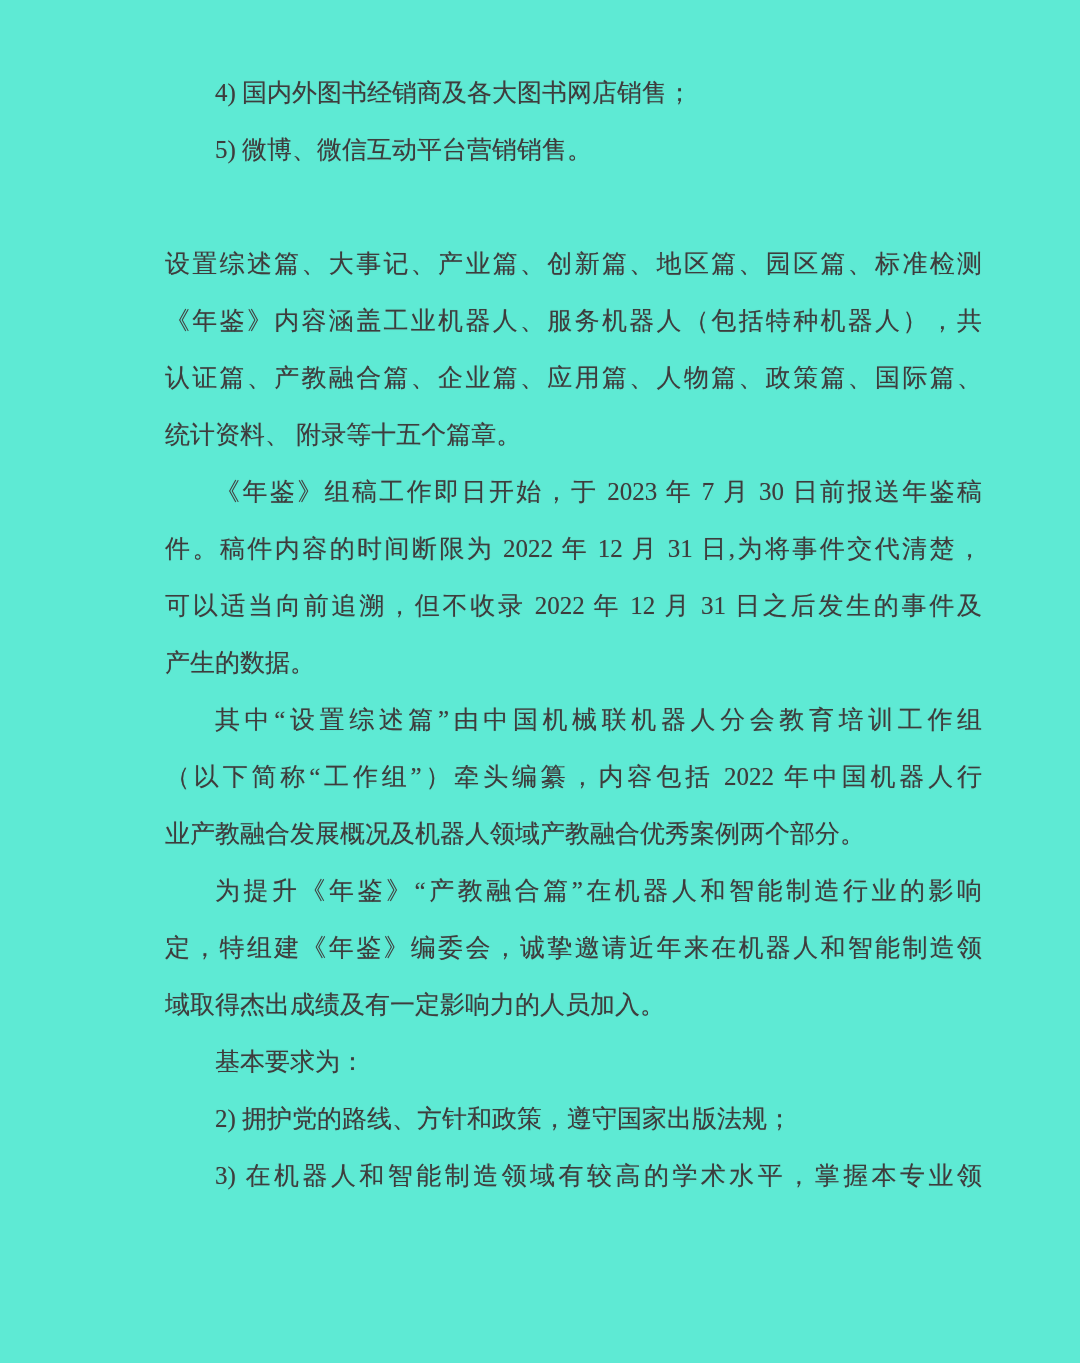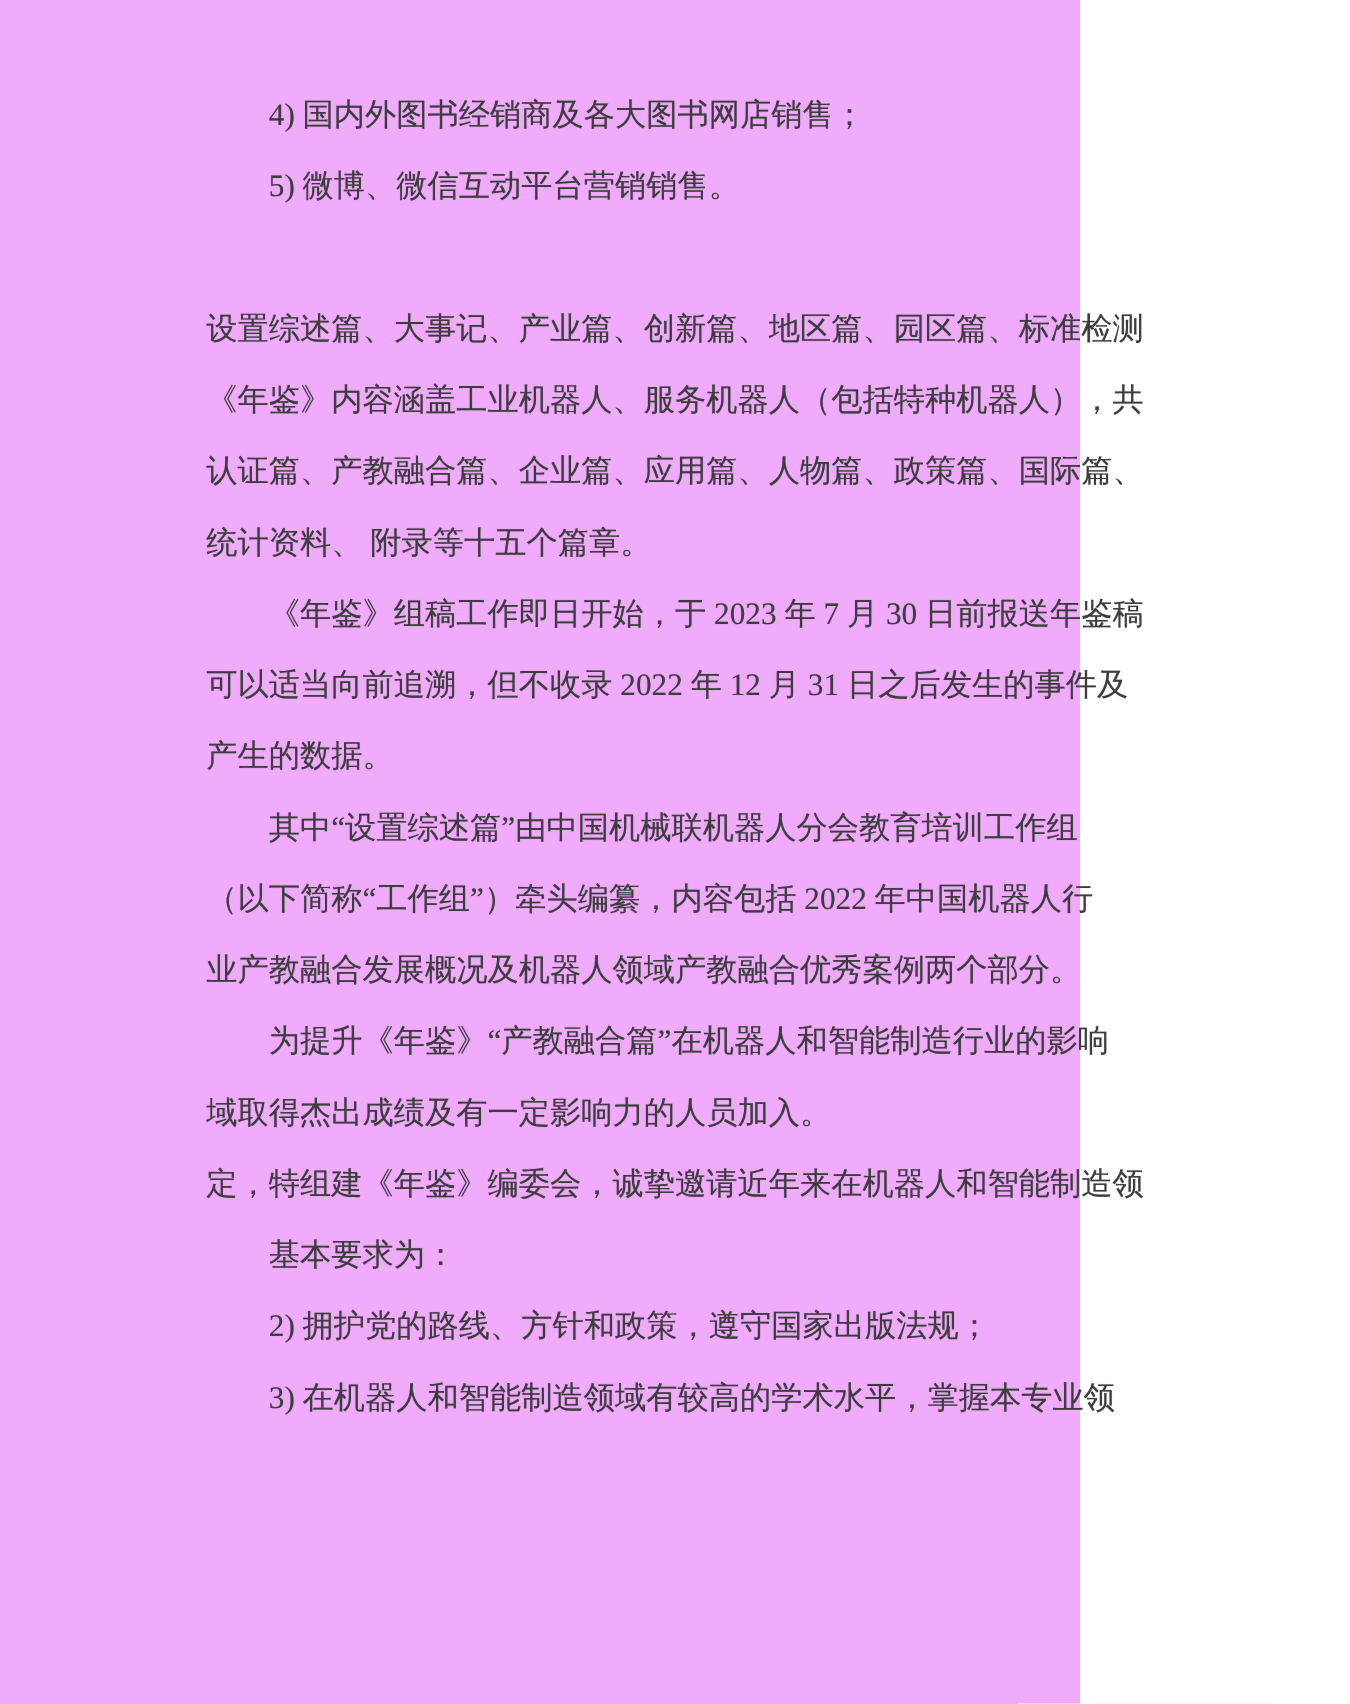--- a/index.html
+++ b/index.html
@@ -5,24 +5,24 @@
   html, body {
     margin: 0;
     padding: 0;
     width: 1080px;
     height: 1363px;
     background: #ffffff;
     overflow: hidden;
   }
   .page {
     box-sizing: border-box;
-    width: 864px;
+    width: 1080px;
     height: 1363px;
     padding: 64px 98px 0 165px;
-    background: #f0abfc;
+    background: #5eead4;
   }
   .doc-line {
     height: 57px;
     line-height: 57px;
     font-size: 25px;
     font-family: "Liberation Serif", "DejaVu Serif", serif;
     color: #3d3d3d;
     text-shadow: 0 0 0.7px rgba(90,90,90,0.55);
     white-space: nowrap;
     overflow: visible;
@@ -46,25 +46,26 @@
 <div class="page">
   <div id="doc-lines">
       <div class="doc-line nofill" style="padding-left: 50px;">4) 国内外图书经销商及各大图书网店销售；</div>
       <div class="doc-line nofill" style="padding-left: 50px;">5) 微博、微信互动平台营销销售。</div>
       <div class="doc-line blank"></div>
       <div class="doc-line fill">设置综述篇、大事记、产业篇、创新篇、地区篇、园区篇、标准检测</div>
       <div class="doc-line fill">《年鉴》内容涵盖工业机器人、服务机器人（包括特种机器人），共</div>
       <div class="doc-line fill">认证篇、产教融合篇、企业篇、应用篇、人物篇、政策篇、国际篇、</div>
       <div class="doc-line nofill">统计资料、 附录等十五个篇章。</div>
       <div class="doc-line fill" style="padding-left: 50px;">《年鉴》组稿工作即日开始，于 2023 年 7 月 30 日前报送年鉴稿</div>
+      <div class="doc-line fill">件。稿件内容的时间断限为 2022 年 12 月 31 日,为将事件交代清楚，</div>
       <div class="doc-line fill">可以适当向前追溯，但不收录 2022 年 12 月 31 日之后发生的事件及</div>
       <div class="doc-line nofill">产生的数据。</div>
       <div class="doc-line fill" style="padding-left: 50px;">其中“设置综述篇”由中国机械联机器人分会教育培训工作组</div>
       <div class="doc-line fill">（以下简称“工作组”）牵头编纂，内容包括 2022 年中国机器人行</div>
       <div class="doc-line nofill">业产教融合发展概况及机器人领域产教融合优秀案例两个部分。</div>
       <div class="doc-line fill" style="padding-left: 50px;">为提升《年鉴》“产教融合篇”在机器人和智能制造行业的影响</div>
+      <div class="doc-line fill">定，特组建《年鉴》编委会，诚挚邀请近年来在机器人和智能制造领</div>
       <div class="doc-line nofill">域取得杰出成绩及有一定影响力的人员加入。</div>
-      <div class="doc-line fill">定，特组建《年鉴》编委会，诚挚邀请近年来在机器人和智能制造领</div>
       <div class="doc-line nofill" style="padding-left: 50px; text-align: center;">基本要求为：</div>
       <div class="doc-line nofill" style="padding-left: 50px; text-align: right;">2) 拥护党的路线、方针和政策，遵守国家出版法规；</div>
       <div class="doc-line fill" style="padding-left: 50px;">3) 在机器人和智能制造领域有较高的学术水平，掌握本专业领</div>
     </div>
 </div>
 
 </body></html>

